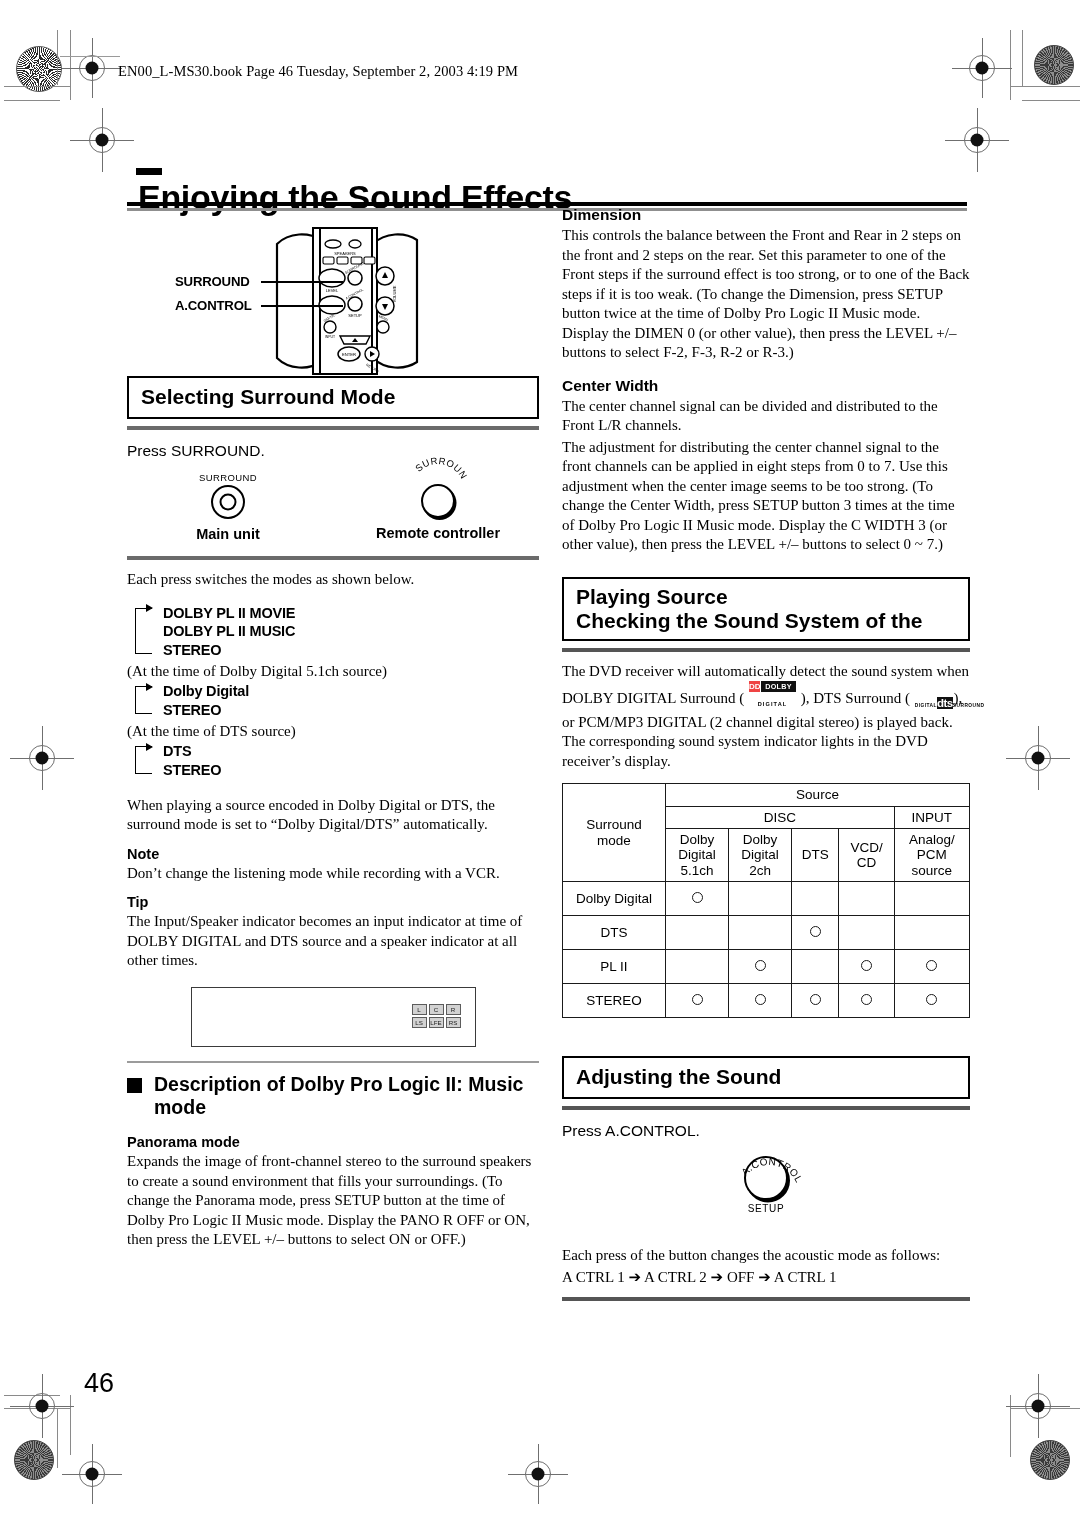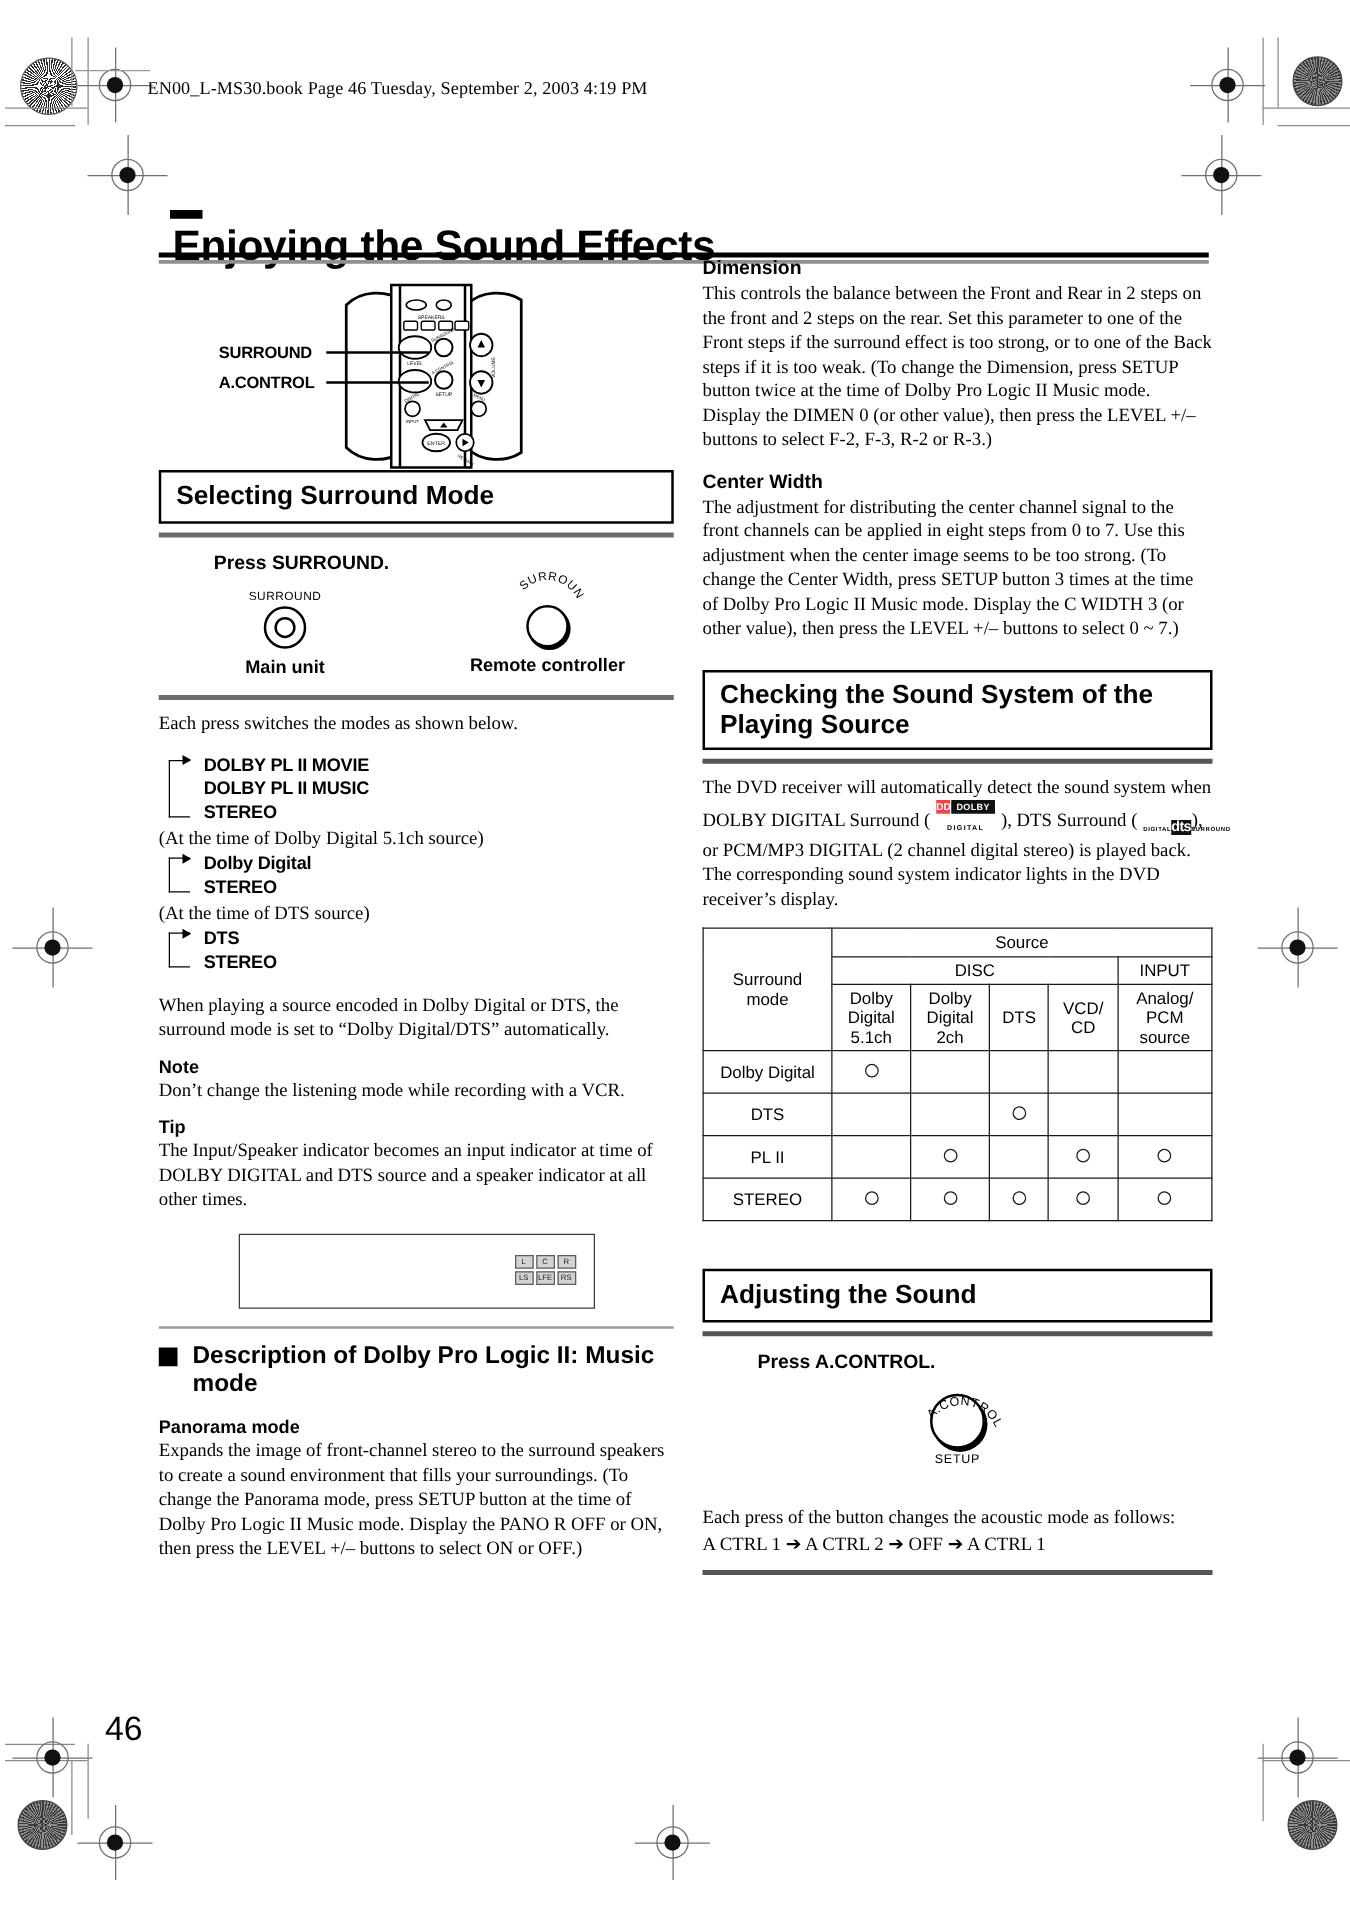--- a/index.html
+++ b/index.html
@@ -144,24 +144,23 @@
   .banner.two-line { padding-top: 6px; padding-bottom: 6px; }
   .banner-underline {
     margin-top: 7px;
     height: 4px;
     background: #6b6b6b;
   }
   .banner-underline.dark { background: #555; }
 
   .subhead-sans {
     font-family: "Liberation Sans", sans-serif;
-    font-weight: bold;
+    font-weight: normal;
     font-size: 15.5px;
     margin-top: 12px;
-    margin-left: 44px;
   }
   .subhead-small {
     font-family: "Liberation Sans", sans-serif;
     font-weight: bold;
     font-size: 14.5px;
     margin-top: 11px;
     margin-bottom: 1px;
   }
   p.body {
     font-size: 15px;
@@ -678,25 +677,26 @@
   <p class="body">Expands the image of front-channel stereo to the surround speakers to create a sound environment that fills your surroundings. (To change the Panorama mode, press SETUP button at the time of Dolby Pro Logic II Music mode. Display the PANO R OFF or ON, then press the LEVEL +/– buttons to select ON or OFF.)</p>
 
 </div>
 
 <div class="col-right">
 
   <div class="rheading">Dimension</div>
   <p class="body">This controls the balance between the Front and Rear in 2 steps on the front and 2 steps on the rear. Set this parameter to one of the Front steps if the surround effect is too strong, or to one of the Back steps if it is too weak. (To change the Dimension, press SETUP button twice at the time of Dolby Pro Logic II Music mode. Display the DIMEN 0 (or other value), then press the LEVEL +/– buttons to select F-2, F-3, R-2 or R-3.)</p>
 
   <div class="rheading" style="margin-top:14px;">Center Width</div>
+  <p class="body">The center channel signal can be divided and distributed to the Front L/R channels.</p>
   <p class="body">The adjustment for distributing the center channel signal to the front channels can be applied in eight steps from 0 to 7. Use this adjustment when the center image seems to be too strong. (To change the Center Width, press SETUP button 3 times at the time of Dolby Pro Logic II Music mode. Display the C WIDTH 3 (or other value), then press the LEVEL +/– buttons to select 0 ~ 7.)</p>
 
   <div class="banner two-line" style="margin-top:22px;">
+    <div>Playing Source</div>
     <div>Checking the Sound System of the</div>
-    <div>Playing Source</div>
   </div>
   <div class="banner-underline dark"></div>
 
   <p class="body" style="margin-top:10px;">
     <span>The DVD receiver will automatically detect the sound system when DOLBY DIGITAL Surround ( </span><span class="logo-dd"><span class="dd-top">
           <span class="dd-sq">DD</span>
           <span class="dd-word">DOLBY</span>
         </span><span class="dd-bot">DIGITAL</span></span><span> ), DTS Surround ( </span><span class="logo-dts"><span class="dts-top">DIGITAL</span><span class="dts-mid">dts</span><span class="dts-bot">SURROUND</span></span><span> ), or PCM/MP3 DIGITAL (2 channel digital stereo) is played back. The corresponding sound system indicator lights in the DVD receiver’s display.</span>
   </p>
 

